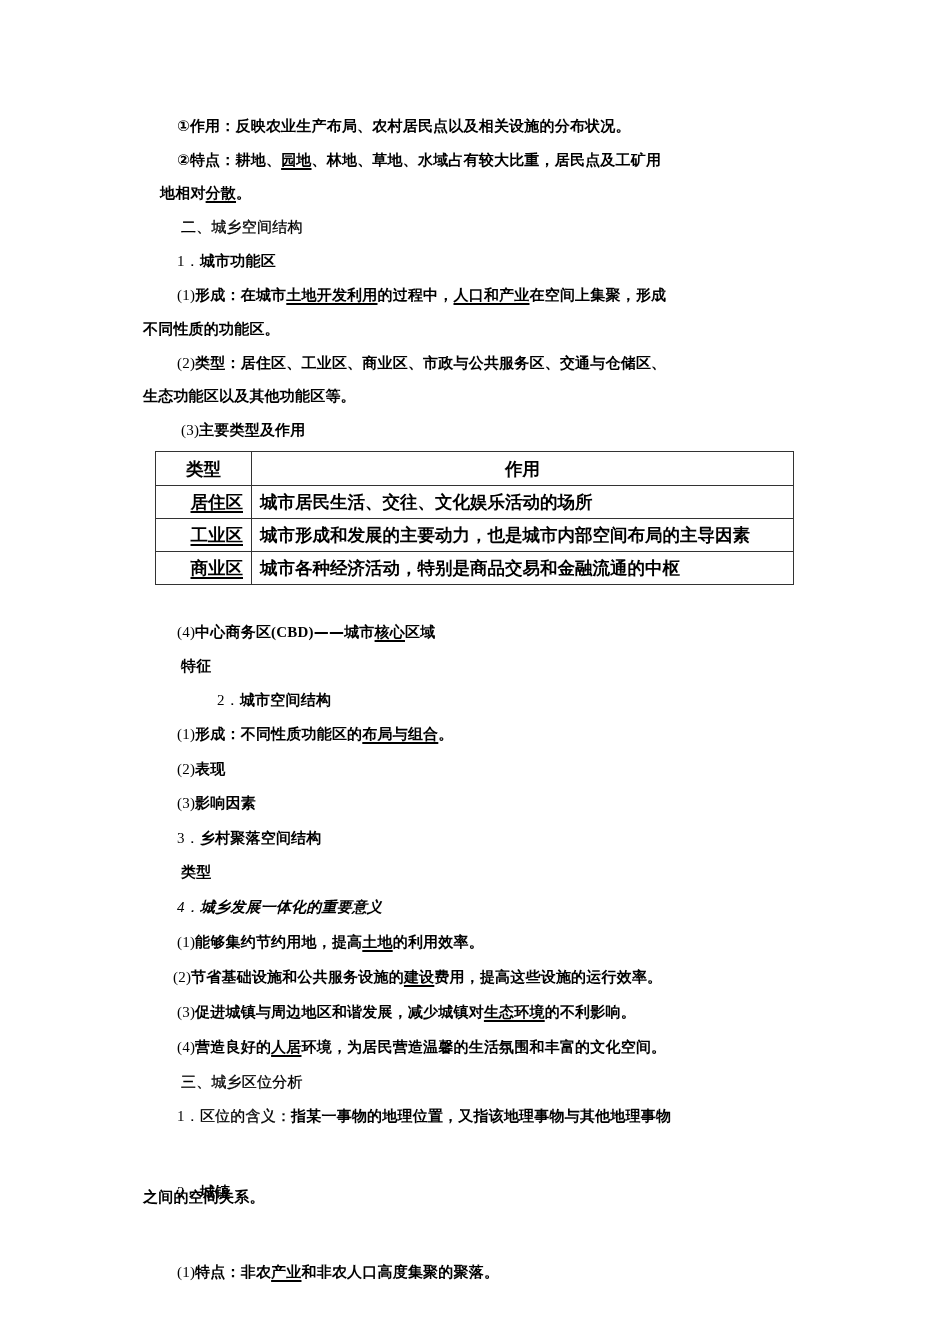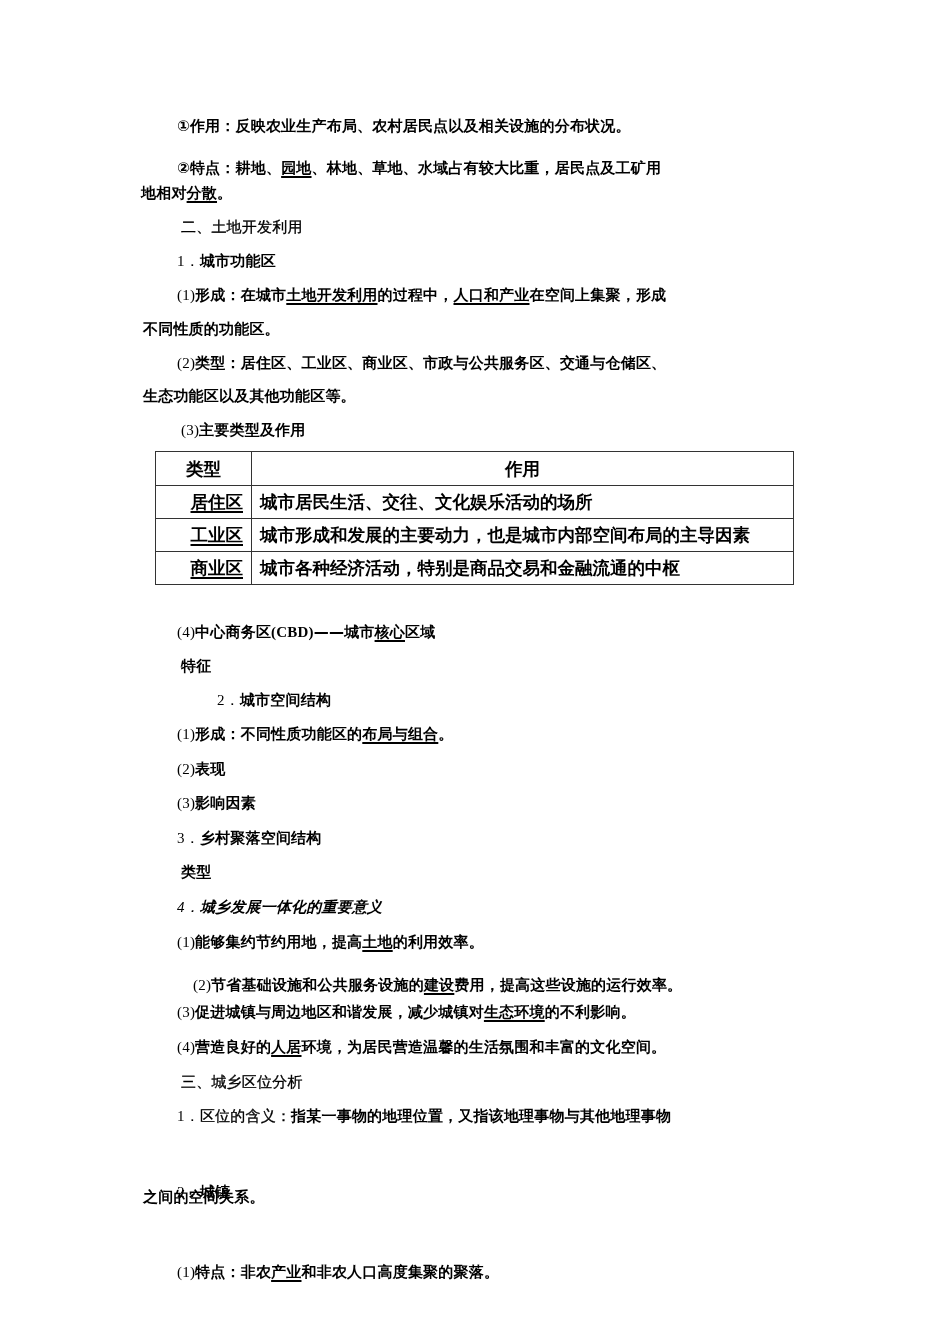--- a/index.html
+++ b/index.html
@@ -20,28 +20,28 @@
   </style>
 </head>
 <body>
 
 <div class="page">
 
   <div class="line" style="left:177px; top:114px;">
     <span>①作用：</span><span>反映农业生产布局、农村居民点以及相关设施的分布状况。</span>
   </div>
 
-  <div class="line" style="left:177px; top:148px;margin-top:8px;">
+  <div class="line" style="left:177px; top:148px;">
     <span>②特点：</span><span>耕地、</span><span class="u">园地</span><span>、林地、草地、水域占有较大比重，居民点及工矿用</span>
   </div>
-  <div class="line" style="left:141px; top:181px;font-family:Liberation Serif, serif;">
+  <div class="line" style="left:160px; top:181px;font-family:Liberation Serif, serif;">
     <span>地相对</span><span class="u">分散</span><span>。</span>
   </div>
 
-  <div class="line" style="left:181px; top:215px; font-weight:normal; -webkit-text-stroke:0.3px #000;">二、土地开发利用</div>
+  <div class="line" style="left:181px; top:215px; font-weight:normal; -webkit-text-stroke:0.3px #000;">二、城乡空间结构</div>
 
   <div class="line" style="left:177px; top:249px;">
     <span class="num">1．</span><span>城市功能区</span>
   </div>
 
   <div class="line" style="left:177px; top:283px;">
     <span class="num">(1)</span><span>形成：在城市</span><span class="u">土地开发利用</span><span>的过程中，</span><span class="u">人口和产业</span><span>在空间上集聚，形成</span>
   </div>
   <div class="line" style="left:143px; top:317px;">不同性质的功能区。</div>
 
@@ -104,21 +104,21 @@
   <div class="line" style="left:181px; top:860px;">类型</div>
 
   <div class="line" style="left:177px; top:895px;font-style:italic;">
     <span class="num">4．</span><span>城乡发展一体化的重要意义</span>
   </div>
 
   <div class="line" style="left:177px; top:930px;">
     <span class="num">(1)</span><span>能够集约节约用地，提高</span><span class="u">土地</span><span>的利用效率。</span>
   </div>
 
-  <div class="line" style="left:193px; top:965px;margin-top:8px;">
+  <div class="line" style="left:173px; top:965px;">
     <span class="num">(2)</span><span>节省基础设施和公共服务设施的</span><span class="u">建设</span><span>费用，提高这些设施的运行效率。</span>
   </div>
 
   <div class="line" style="left:177px; top:1000px;">
     <span class="num">(3)</span><span>促进城镇与周边地区和谐发展，减少城镇对</span><span class="u">生态环境</span><span>的不利影响。</span>
   </div>
 
   <div class="line" style="left:177px; top:1035px;">
     <span class="num">(4)</span><span>营造良好的</span><span class="u">人居</span><span>环境，为居民营造温馨的生活氛围和丰富的文化空间。</span>
   </div>

